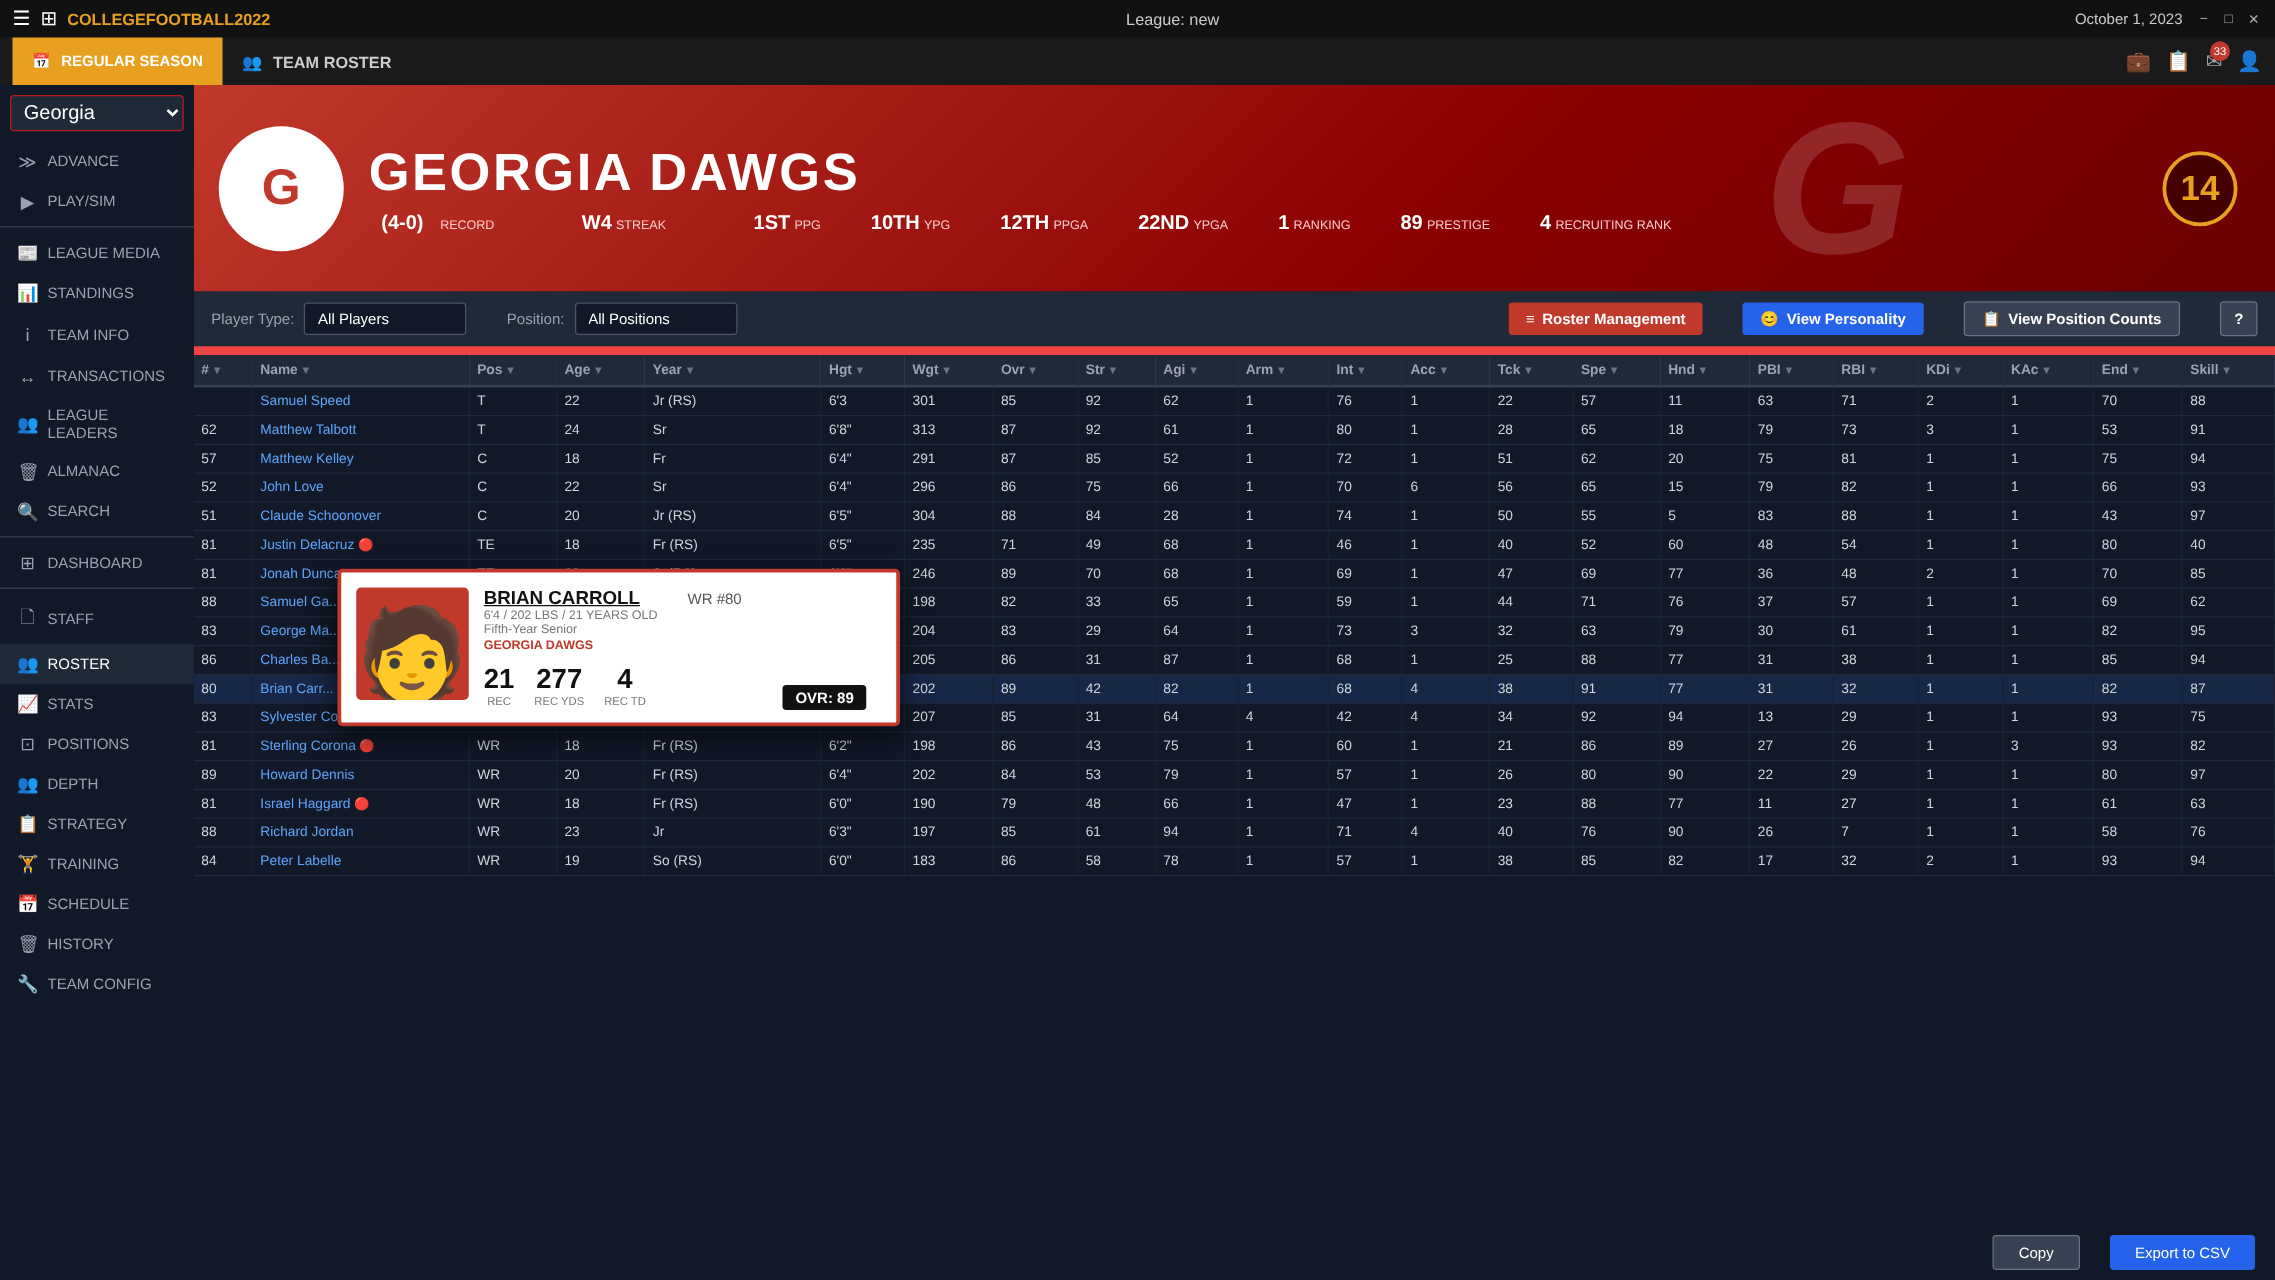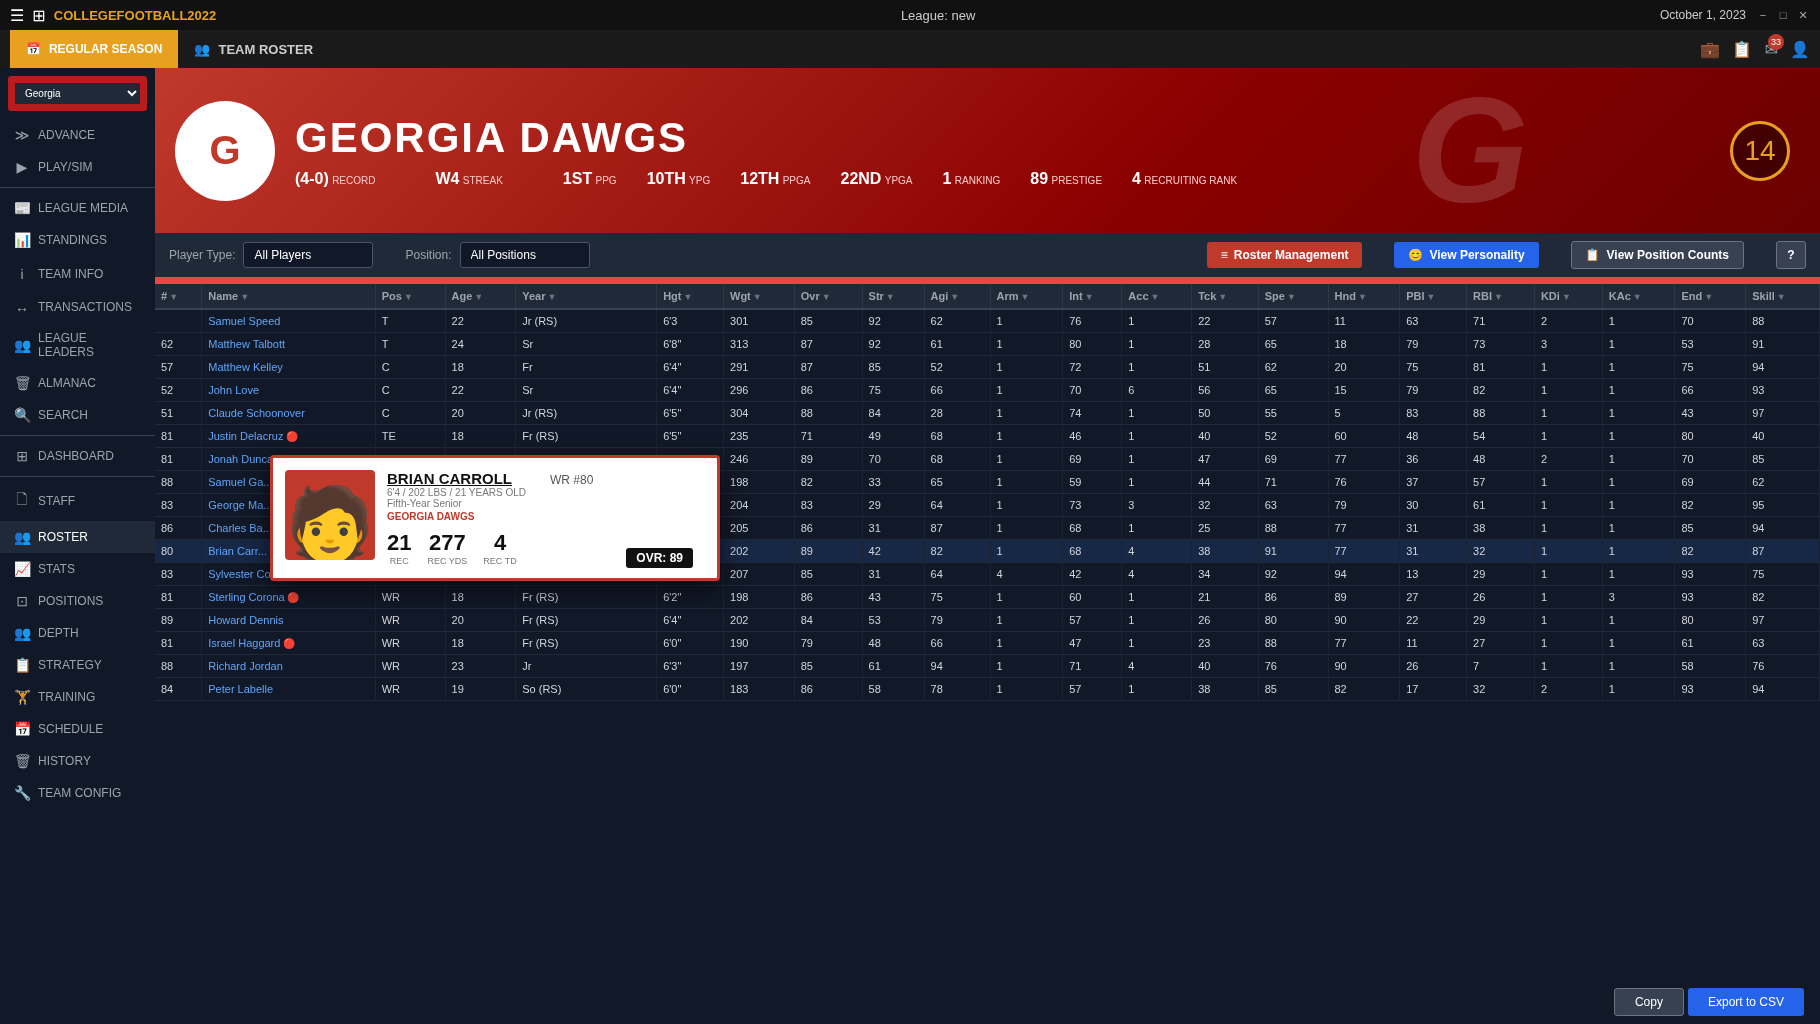--- a/index.html
+++ b/index.html
@@ -19,37 +19,37 @@
     .nav-section { display: flex; align-items: center; gap: 8px; padding: 0 16px; color: #ccc; font-size: 13px; font-weight: bold; }
 
     
     .layout { display: flex; height: calc(1024px - 68px); }
     .sidebar { width: 155px; background: #111827; flex-shrink: 0; display: flex; flex-direction: column; }
     .sidebar-item { display: flex; align-items: center; gap: 8px; padding: 8px 14px; cursor: pointer; color: #9ca3af; font-size: 12px; font-weight: 500; }
     .sidebar-item.active { background: #1f2937; color: #fff; }
     .sidebar-item .icon { font-size: 14px; width: 16px; text-align: center; }
     .sidebar-divider { height: 1px; background: #374151; margin: 4px 0; }
     .sidebar-team-selector { padding: 8px; }
-    .team-select { width: 100%; background: #1f2937; color: #fff; border: 7px solid #b91c1c; padding: 4px 6px; font-size: 10px; border-radius: 3px; }
+    .team-select { width: 100%; background: #1f2937; color: #fff; border: 1px solid #b91c1c; padding: 4px 6px; font-size: 16px; border-radius: 3px; }
 
     
     .main-content { flex: 1; display: flex; flex-direction: column; overflow: hidden; }
 
     
     .team-header { height: 165px; background: linear-gradient(135deg, #c0392b 0%, #8b0000 60%, #6b0000 100%); display: flex; align-items: center; position: relative; overflow: hidden; }
     .team-header-bg { position: absolute; right: 200px; top: 0; bottom: 0; width: 300px; opacity: 0.15; display: flex; align-items: center; justify-content: center; font-size: 150px; color: #fff; font-style: italic; font-weight: bold; }
     .team-logo { width: 100px; height: 100px; margin: 0 20px; background: #fff; border-radius: 50%; display: flex; align-items: center; justify-content: center; font-size: 40px; font-weight: bold; color: #c0392b; flex-shrink: 0; }
     .team-info-header { flex: 1; }
     .team-name { font-size: 42px; font-weight: bold; color: #fff; text-transform: uppercase; font-family: Arial, sans-serif; letter-spacing: 2px; }
     .team-stats-row { display: flex; align-items: center; gap: 30px; margin-top: 8px; }
     .team-stat { text-align: center; }
-    .team-stat-value { font-size: 16px; font-weight: bold; color: #fff; }
+    .team-stat-value { font-size: 16px; font-weight: bold; color: #fff; margin-left: 10px; }
     .team-stat-label { font-size: 10px; color: #ffcccc; text-transform: uppercase; }
     .team-stat-sep { color: #ff9999; font-size: 18px; }
-    .team-ranking { position: absolute; right: 30px; top: 50%; transform: translateY(-50%); background: rgba(0,0,0,0.4); border-radius: 50%; width: 60px; height: 60px; display: flex; align-items: center; justify-content: center; font-size: 28px; font-weight: normal; color: #e8a020; border: 3px solid #e8a020; }
+    .team-ranking { position: absolute; right: 30px; top: 50%; transform: translateY(-50%); background: rgba(0,0,0,0.4); border-radius: 50%; width: 60px; height: 60px; display: flex; align-items: center; justify-content: center; font-size: 28px; font-weight: bold; color: #e8a020; border: 3px solid #e8a020; }
 
     
     .roster-toolbar { background: #1f2937; padding: 8px 14px; display: flex; align-items: center; gap: 32px; border-bottom: 7px solid #ef4444; }
     .filter-group { display: flex; align-items: center; gap: 8px; }
     .filter-label { color: #9ca3af; font-size: 12px; }
     .filter-select { background: #111827; color: #fff; border: 1px solid #4b5563; padding: 5px 28px 5px 10px; font-size: 12px; border-radius: 3px; appearance: none; cursor: pointer; min-width: 130px; }
     .toolbar-spacer { flex: 1; }
     .toolbar-btn { padding: 6px 14px; font-size: 12px; font-weight: bold; cursor: pointer; border: none; border-radius: 3px; display: flex; align-items: center; gap: 6px; }
     .btn-roster-mgmt { background: #c0392b; color: #fff; }
     .btn-view-personality { background: #2563eb; color: #fff; }
@@ -75,21 +75,21 @@
     .player-card-pos { font-size: 14px; color: #555; margin-left: 32px; }
     .player-card-details { font-size: 10px; color: #777; margin-top: 0; }
     .player-card-school { font-size: 10px; color: #c0392b; font-weight: bold; text-transform: uppercase; margin-top: 2px; }
     .player-card-stats { display: flex; gap: 16px; margin-top: 8px; }
     .player-card-stat { text-align: center; }
     .player-card-stat-val { font-size: 22px; font-weight: bold; color: #111; }
     .player-card-stat-label { font-size: 9px; color: #777; text-transform: uppercase; }
     .player-card-ovr { position: absolute; bottom: 10px; right: 24px; background: #111; color: #fff; padding: 3px 10px; border-radius: 3px; font-size: 12px; font-weight: bold; }
 
     
-    .bottom-bar { position: fixed; bottom: 0; right: 0; padding: 8px 16px; display: flex; gap: 4px; background: transparent; }
+    .bottom-bar { position: fixed; bottom: 0; right: 0; padding: 8px 16px; display: flex; gap: 24px; background: transparent; }
     .btn-copy { background: #374151; color: #fff; border: 1px solid #6b7280; padding: 6px 20px; font-size: 12px; cursor: pointer; border-radius: 3px; }
     .btn-export { background: #2563eb; color: #fff; border: none; padding: 6px 20px; font-size: 12px; cursor: pointer; border-radius: 3px; }
 
     
     .top-right-icons { display: flex; align-items: center; gap: 12px; }
     .icon-btn { color: #9ca3af; cursor: pointer; font-size: 16px; position: relative; }
     .badge { position: absolute; top: -6px; right: -6px; background: #c0392b; color: #fff; font-size: 9px; border-radius: 50%; width: 16px; height: 16px; display: flex; align-items: center; justify-content: center; }
 
     
     .table-container::-webkit-scrollbar { width: 8px; height: 8px; }

